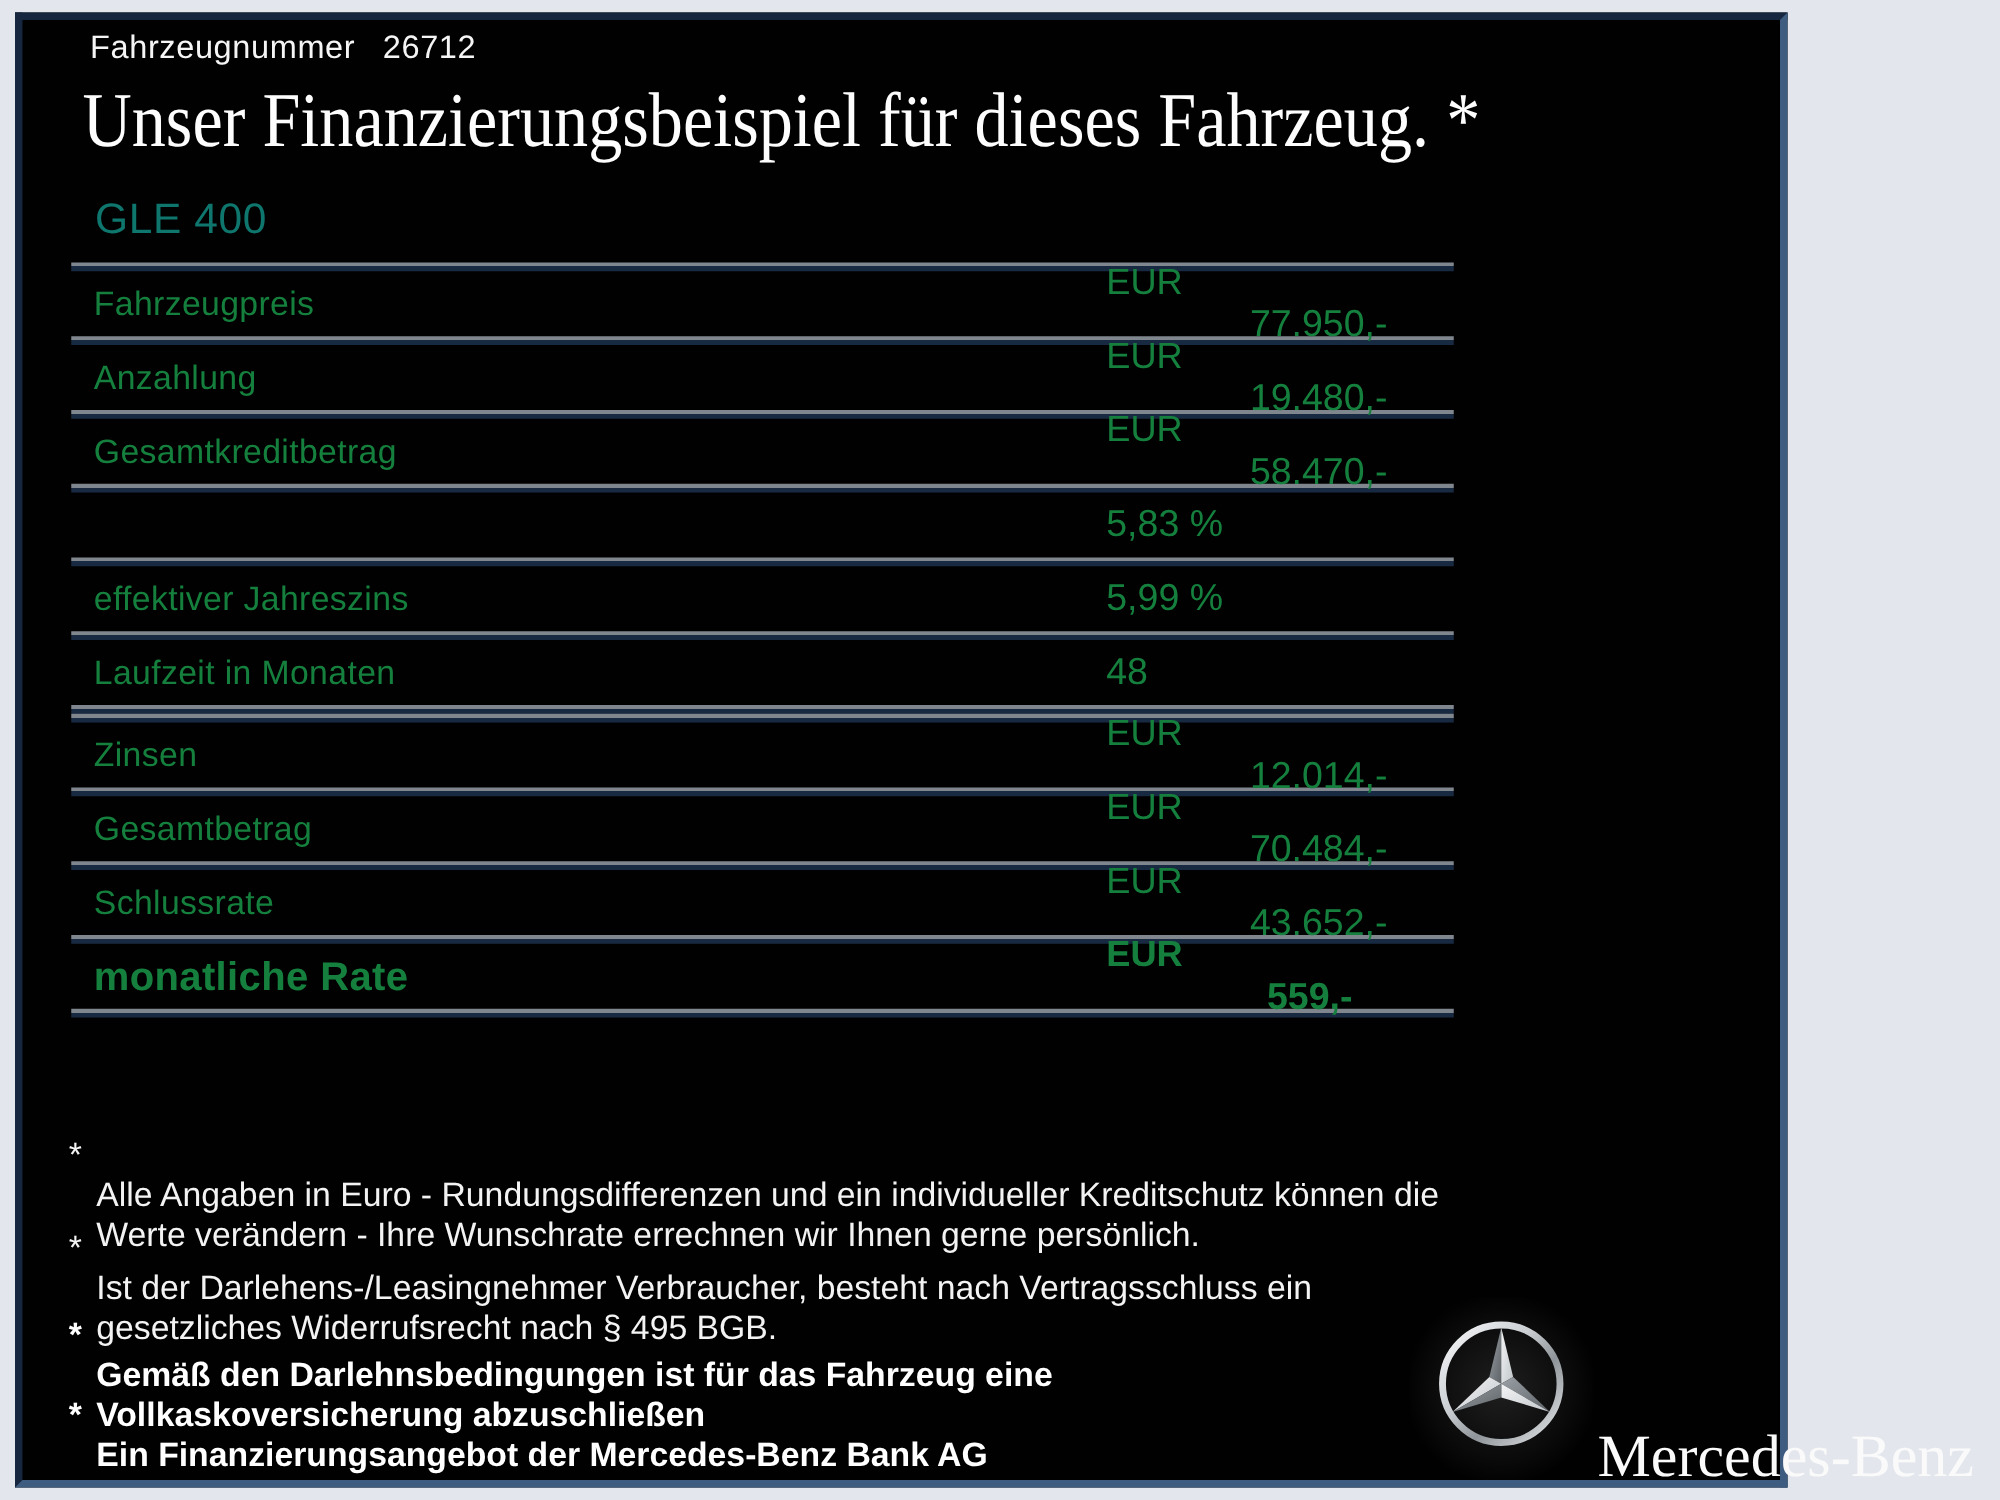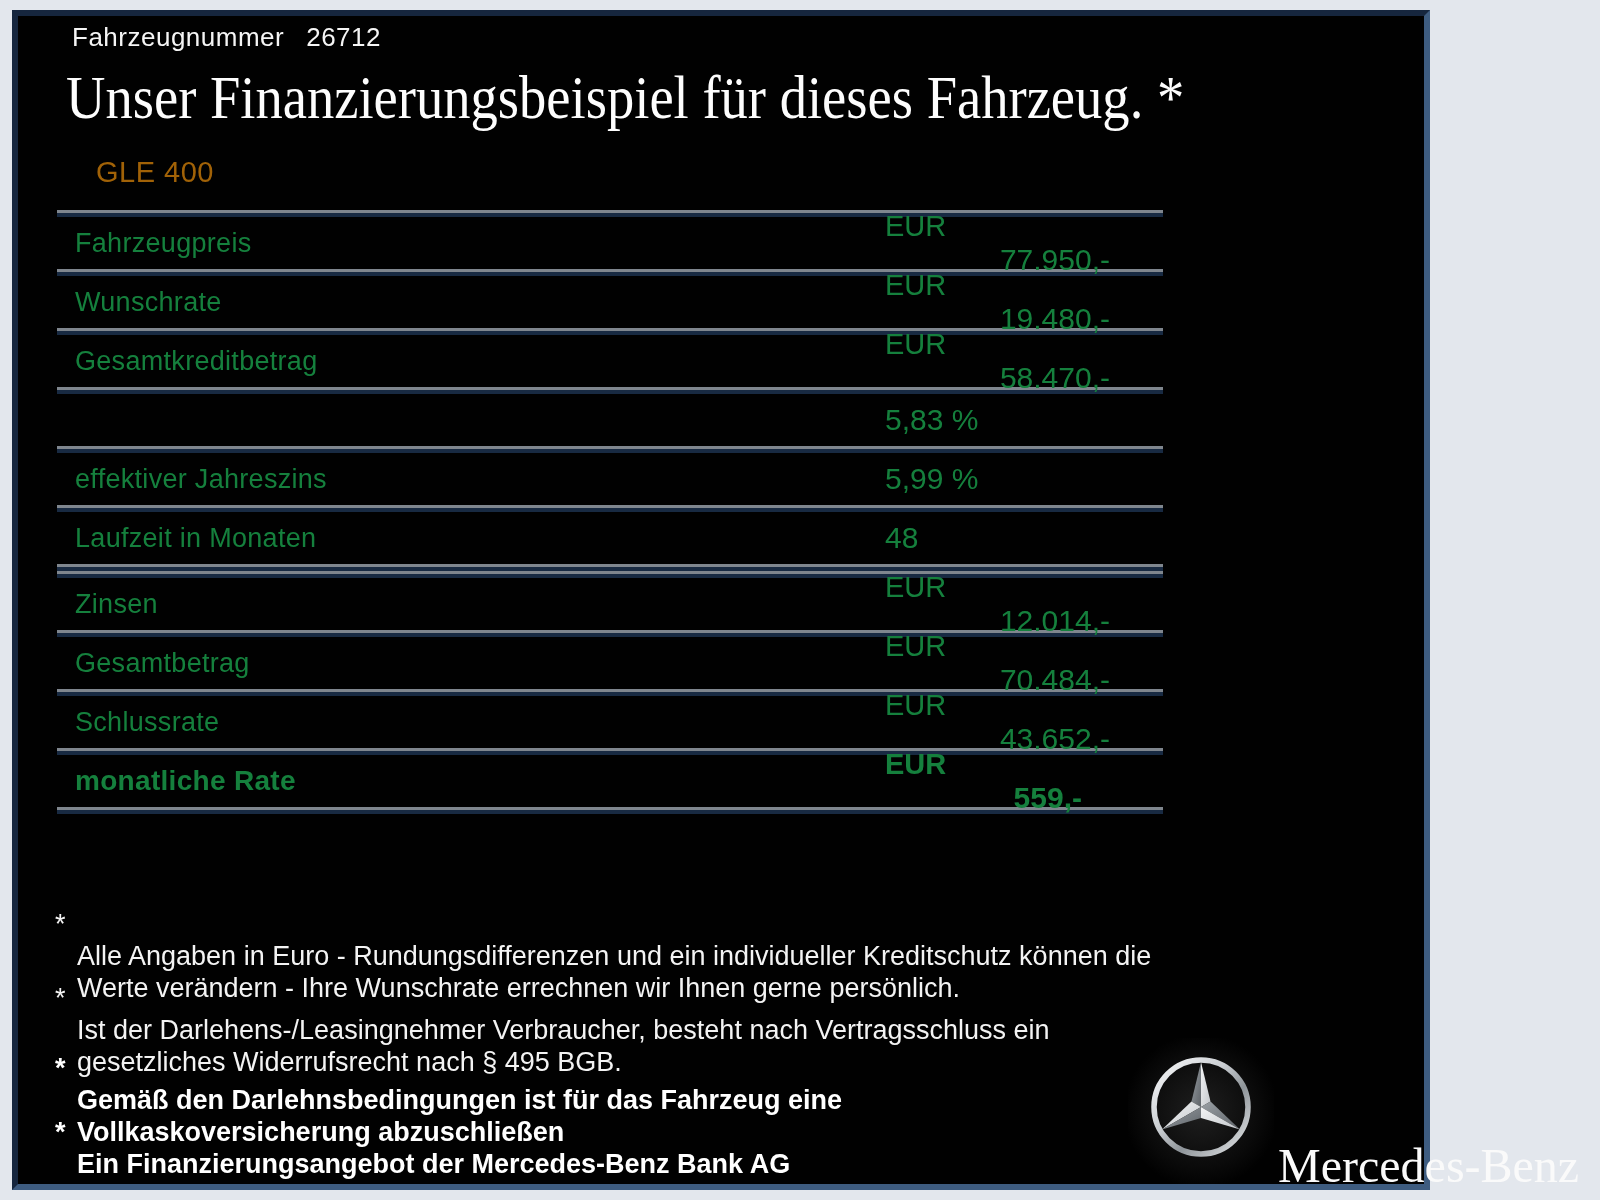--- a/index.html
+++ b/index.html
@@ -23,32 +23,32 @@
   .abs{position:absolute;}
   
   .veh-row{left:72px;top:22px;color:#f5f5f5;font-size:26px;letter-spacing:.5px;}
   .veh-row .num{margin-left:22px;}
   .title{
     left:66px;top:62px;color:#fdfdfd;
     font-family:"Liberation Serif", serif;
     font-size:62px;font-weight:400;white-space:nowrap;
     transform:scaleX(0.88);transform-origin:0 50%;
   }
-  .model{left:76px;top:156px;color:#a16207;font-size:29px;letter-spacing:.5px;margin-left:20px;}
+  .model{left:76px;top:156px;color:#0f766e;font-size:34px;letter-spacing:.5px;}
   
   .fin-table{left:57px;top:210px;width:1106px;color:#15803d;}
   .sep{height:7px;background:linear-gradient(to bottom,#7f868e 0,#7f868e 3px,#182a42 3px,#182a42 7px);}
   .frow{height:52px;display:flex;align-items:center;padding-left:18px;box-sizing:border-box;}
   .frow .lbl{font-size:27px;letter-spacing:.3px;}
   .val-area{margin-left:auto;width:225px;margin-right:53px;display:flex;align-items:baseline;flex-direction:column;}
   .val-area .cur{font-size:29px;}
   .val-area .amt{margin-left:auto;font-size:30px;}
   .val-area.centered{justify-content:center;padding-left:36px;}
   .val-area.centered .val{font-size:30px;}
-  .frow.bold .lbl{font-weight:700;font-size:28px;}
+  .frow.bold .lbl{font-weight:700;font-size:32px;}
   .frow.bold .cur,.frow.bold .amt{font-weight:700;}
   .frow.bold .amt{margin-right:28px;}
   
   .fn{
     left:55px;color:#f3f3f3;font-size:27px;line-height:32px;
     padding-left:22px;width:1300px;white-space:pre-line;
   }
   .fn .mark{position:absolute;left:0;top:0;}
   .fn.bold{font-weight:700;color:#fff;}
   
@@ -77,21 +77,21 @@
     <div class="sep"></div>
     <div class="frow">
       <span class="lbl">Fahrzeugpreis</span>
       <span class="val-area">
           <span class="cur">EUR</span>
           <span class="amt">77.950,-</span>
         </span>
     </div>
     <div class="sep"></div>
     <div class="frow">
-      <span class="lbl">Wunschrate</span>
+      <span class="lbl">Anzahlung</span>
       <span class="val-area">
           <span class="cur">EUR</span>
           <span class="amt">19.480,-</span>
         </span>
     </div>
     <div class="sep"></div>
     <div class="frow">
       <span class="lbl">Gesamtkreditbetrag</span>
       <span class="val-area">
           <span class="cur">EUR</span>

